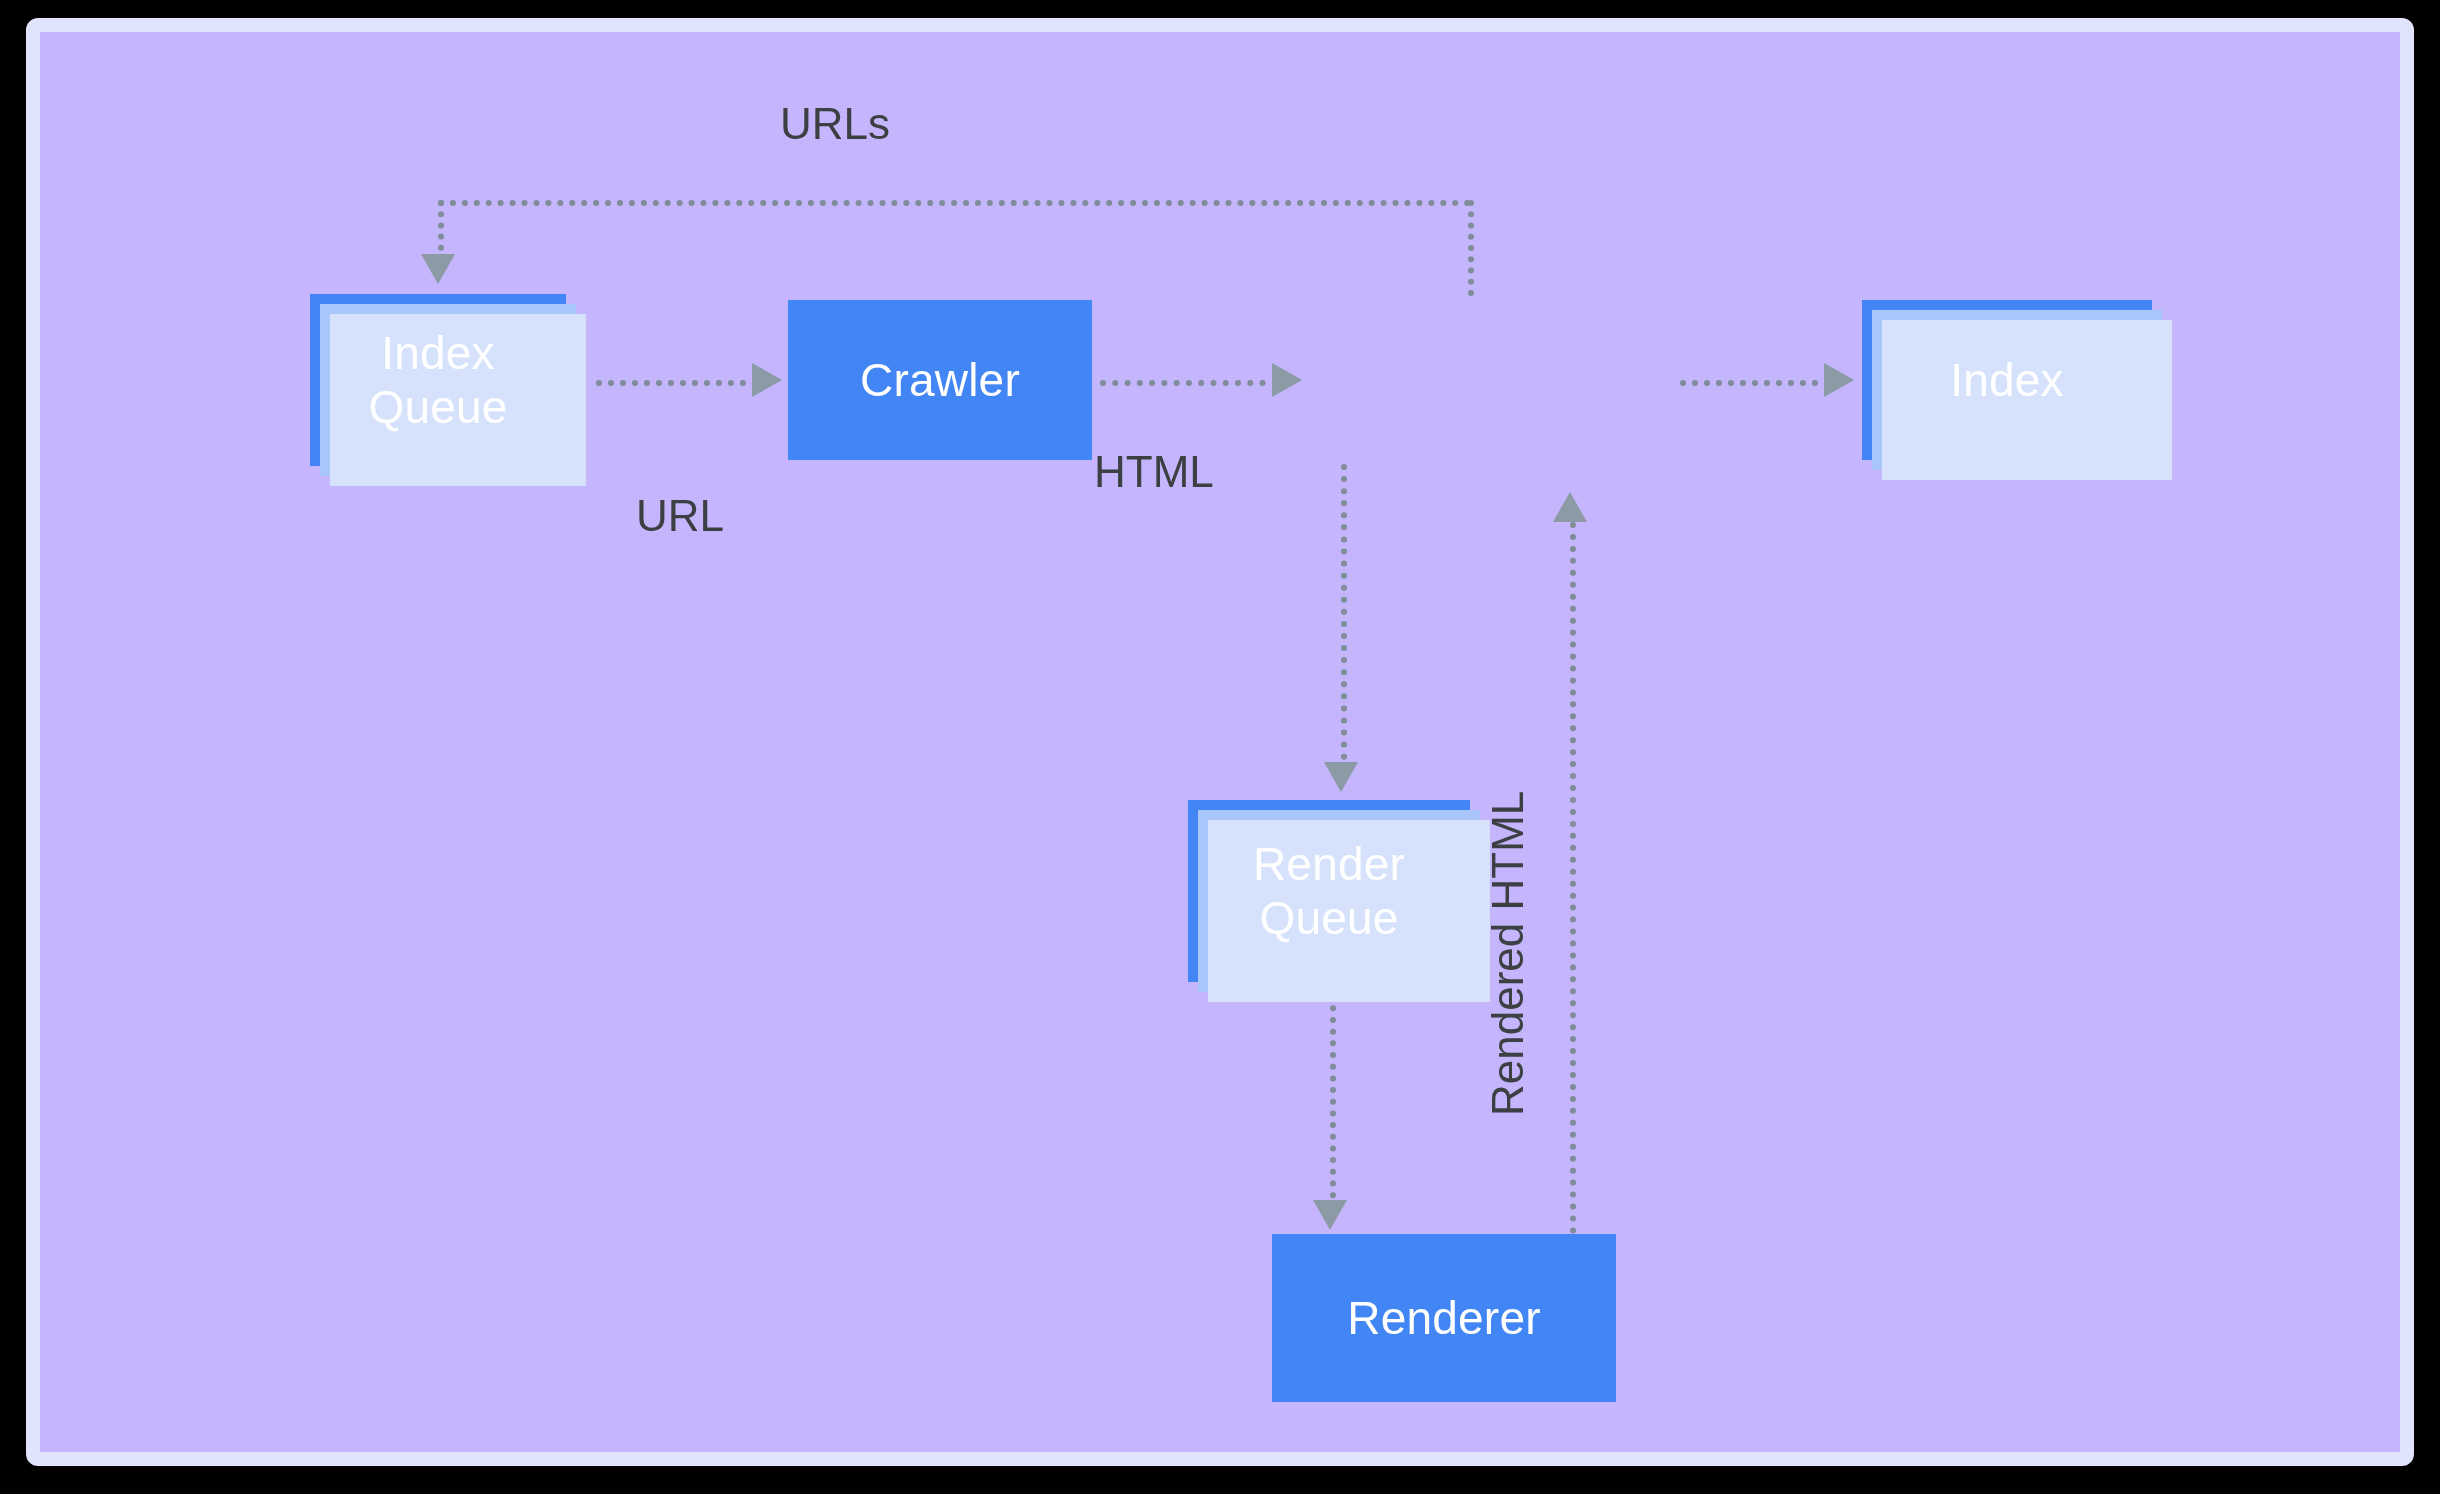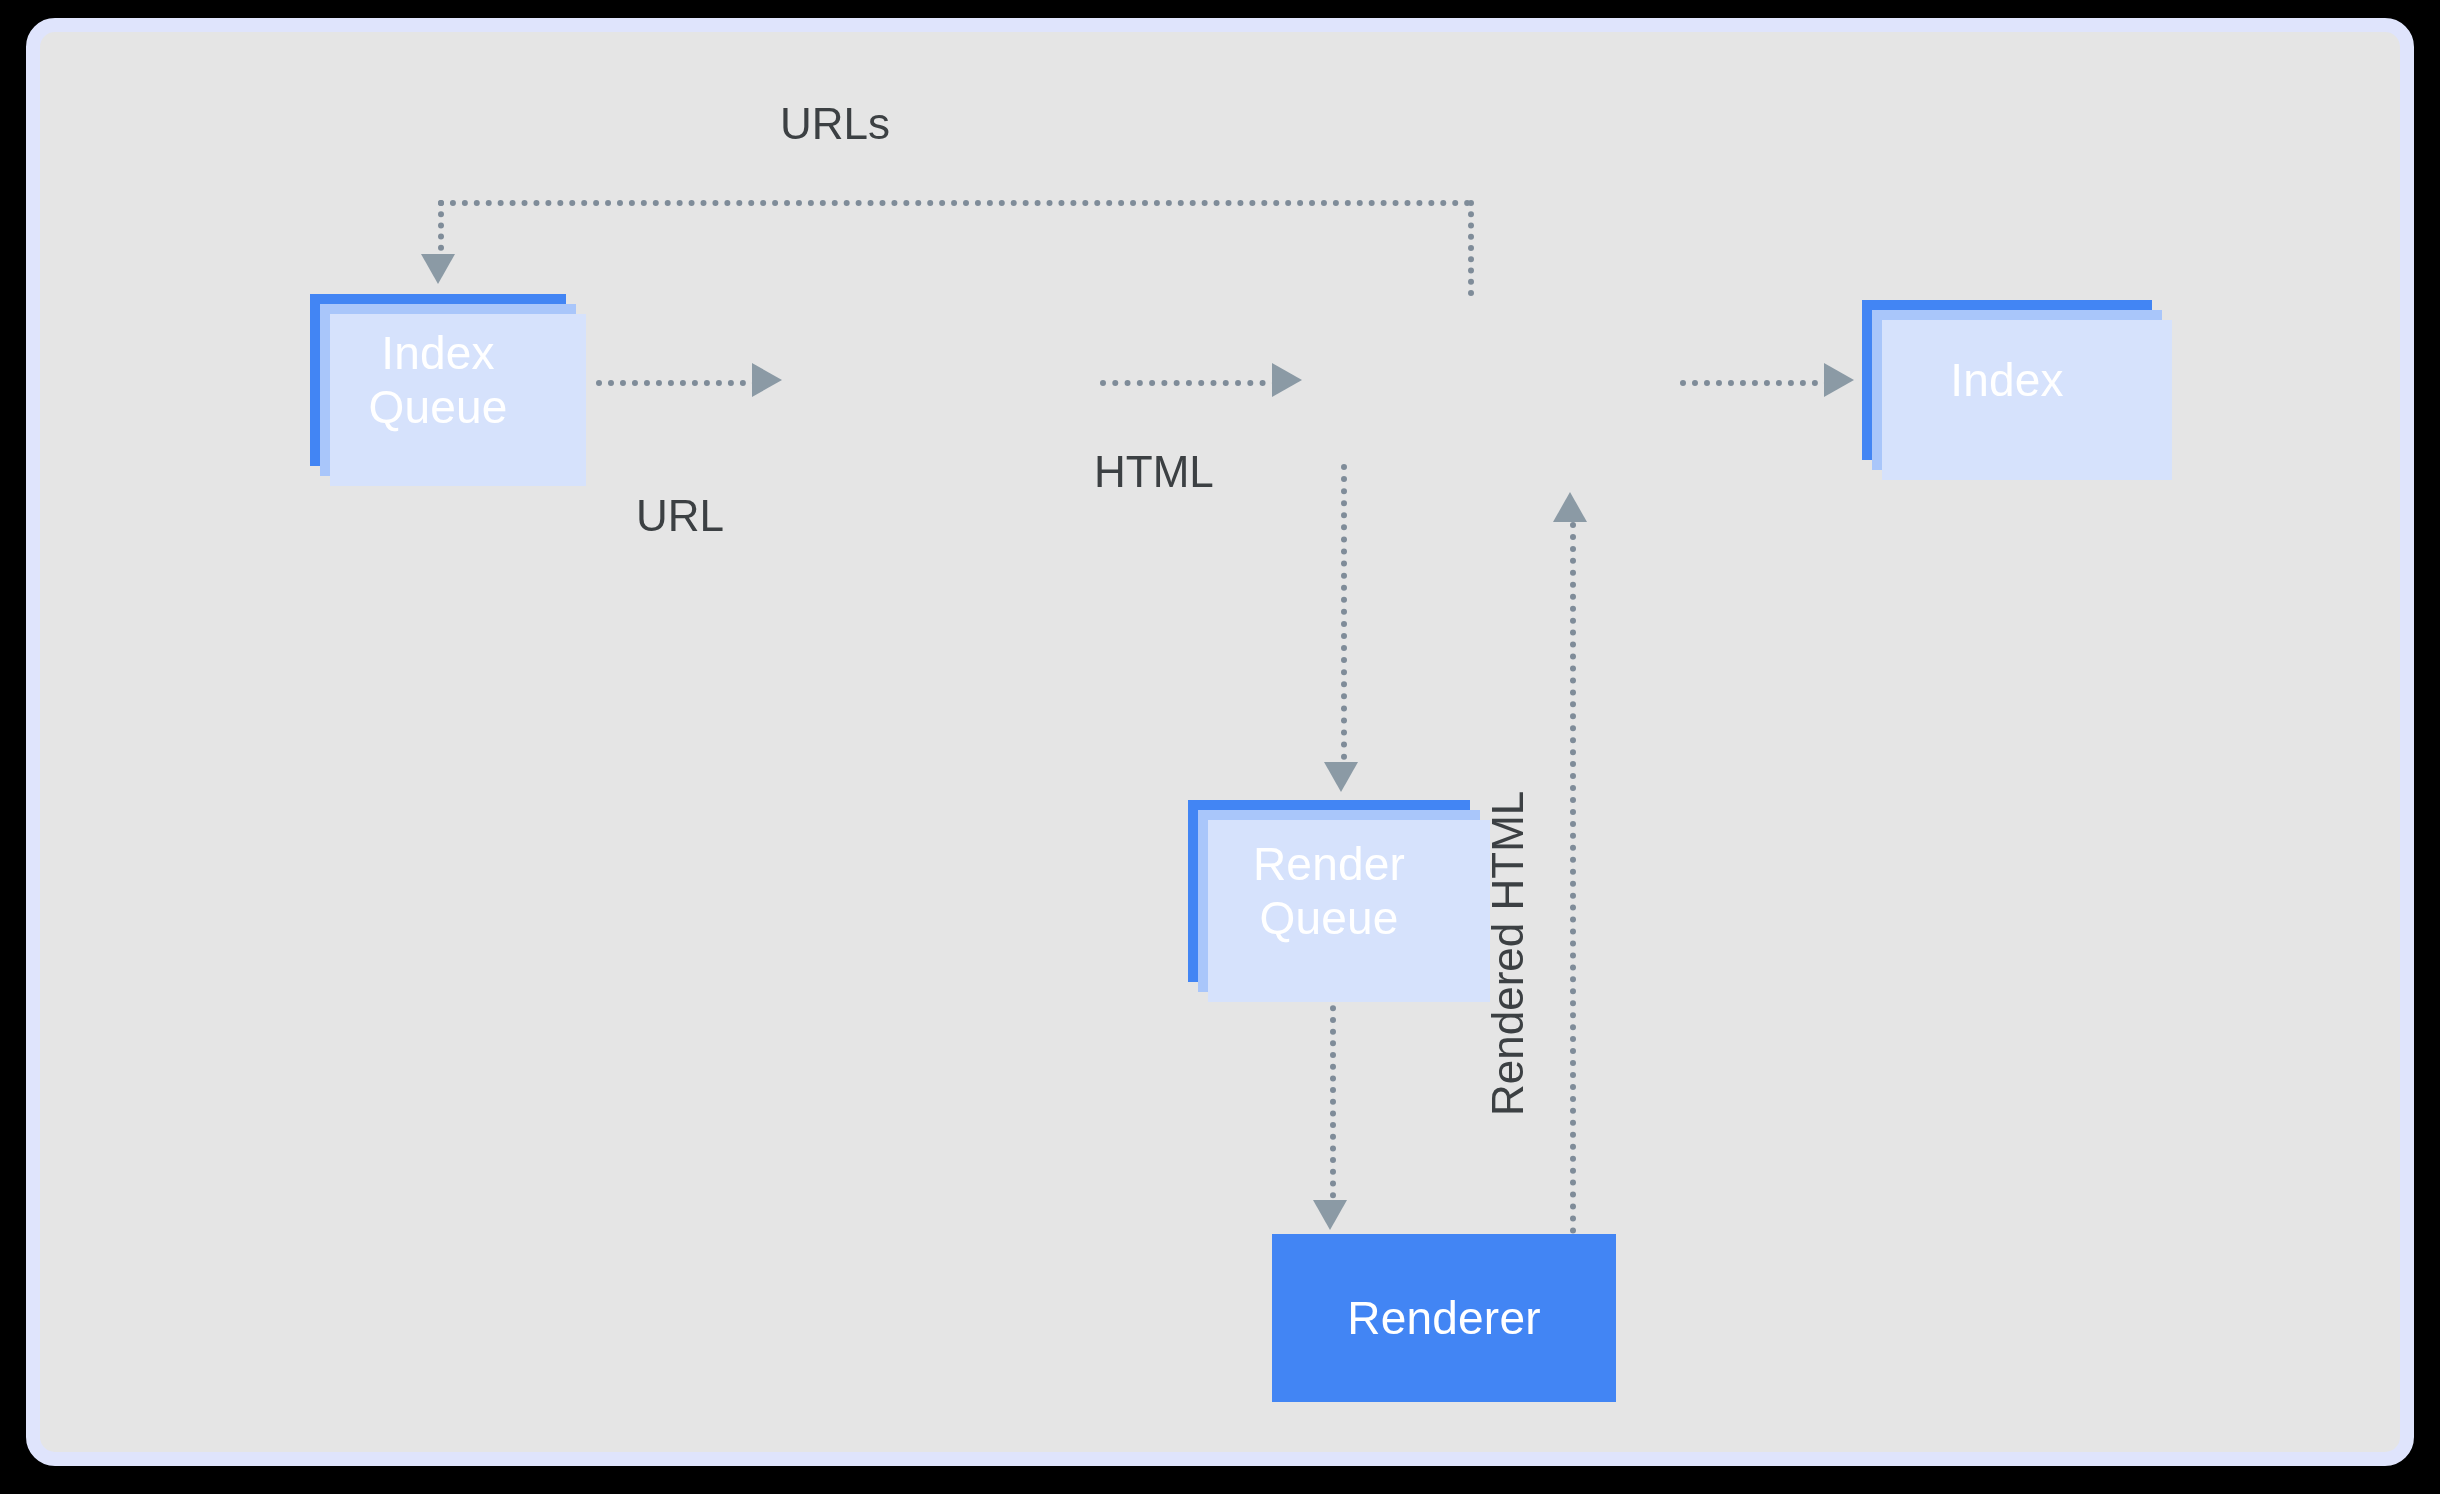--- a/index.html
+++ b/index.html
@@ -21,23 +21,23 @@
     width: 2440px;
     height: 1494px;
     background: #000000;
   }
   #card {
     position: absolute;
     left: 26px;
     top: 18px;
     width: 2388px;
     height: 1448px;
-    background: #e5e5e5;
+    background: #c4b5fd;
     border: 14px solid #dfe4fc;
-    border-radius: 29px;
+    border-radius: 12px;
     box-sizing: border-box;
     padding-left: 9px;
   }
   #canvas {
     position: absolute;
     left: 0; top: 0;
     width: 2388px;
     height: 1448px;
   }
 
@@ -144,20 +144,23 @@
         <div>
           <span>Index</span><br>
           <span>Queue</span>
         </div>
       </div>
 
       <div class="dotline h" style="left:556px; top:348px; width:162px;"></div>
       <div class="arrow right" style="left:712px; top:331px;"></div>
       <div class="edge-label" style="left:596px; top:418px;margin-top:44px;">URL</div>
 
+      <div class="node" style="left:748px; top:268px; width:304px; height:160px;">
+        <span>Crawler</span>
+      </div>
 
       <div class="dotline h" style="left:1060px; top:348px; width:178px;"></div>
       <div class="arrow right" style="left:1232px; top:331px;"></div>
       <div class="edge-label" style="left:1054px; top:418px;">HTML</div>
 
 
       <div class="dotline h" style="left:1640px; top:348px; width:150px;"></div>
       <div class="arrow right" style="left:1784px; top:331px;"></div>
 
       <div class="node shadowed" style="left:1822px; top:268px; width:290px; height:160px;">

